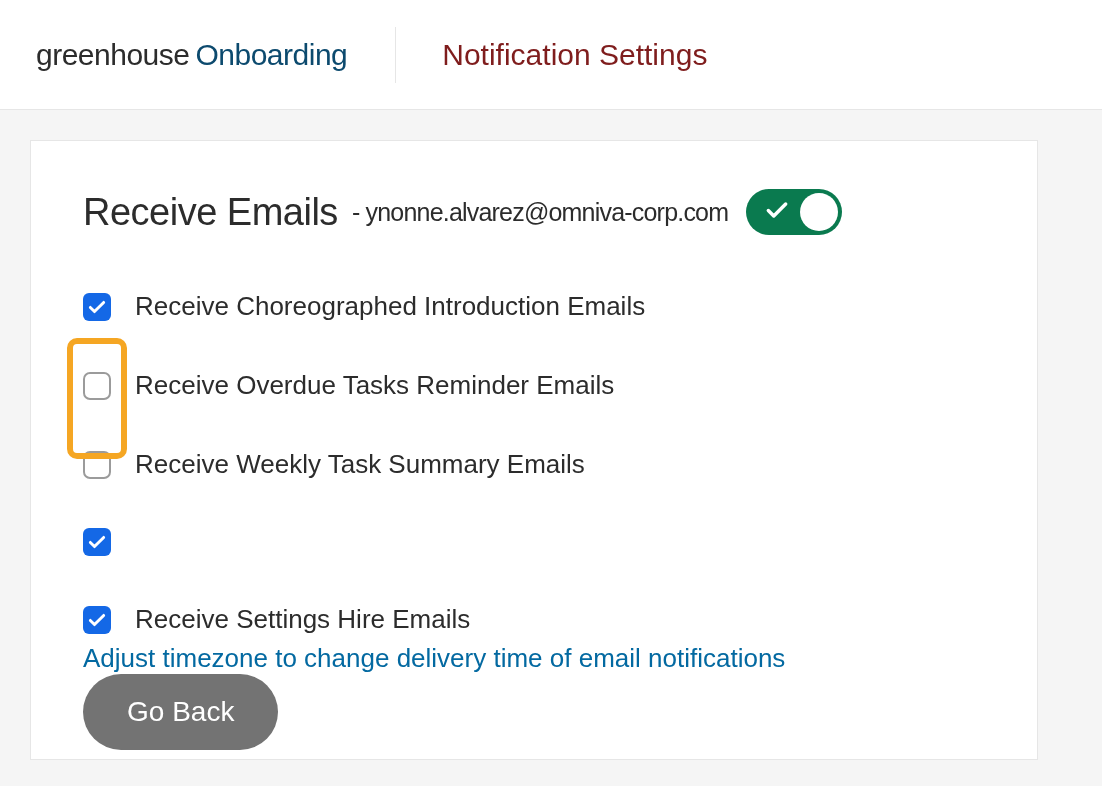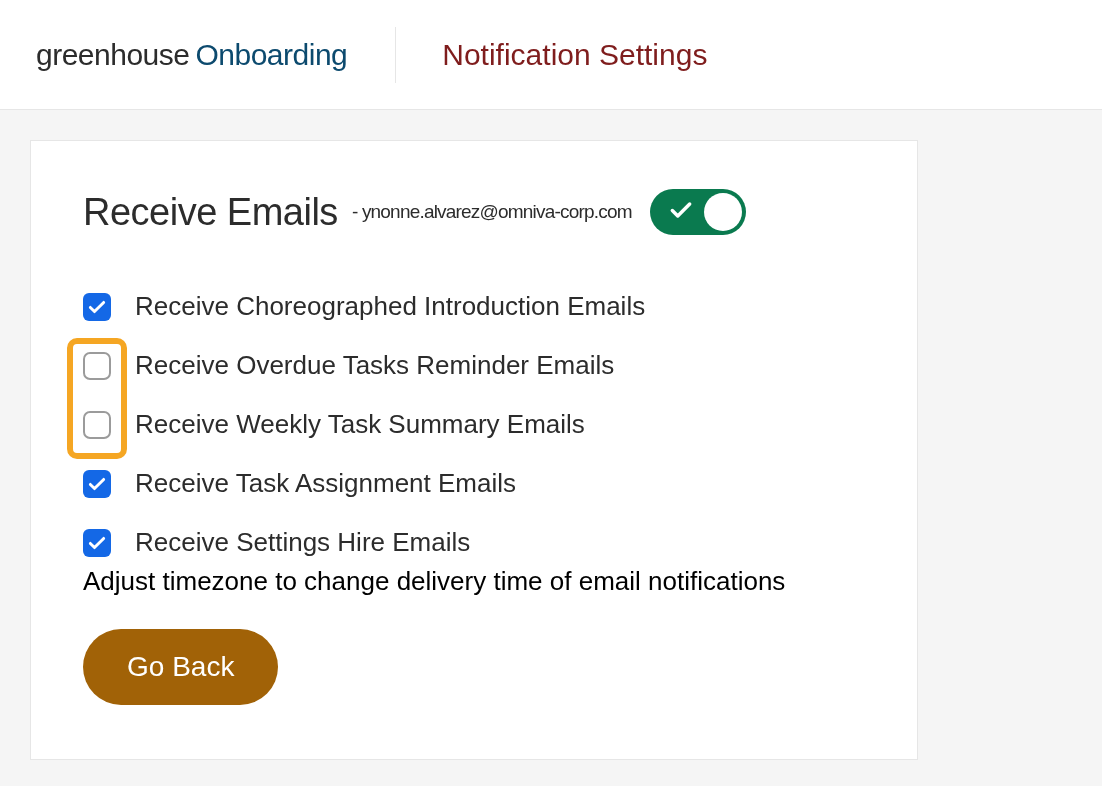--- a/index.html
+++ b/index.html
@@ -7,51 +7,51 @@
   .topbar {
     display:flex; align-items:center; height:110px; padding-left:36px; border-bottom:1px solid #e6e6e6;
   }
   .brand { display:flex; align-items:baseline; font-weight:400; font-size:30px; letter-spacing:-0.5px; }
   .brand-a { color:#2c2c2c; }
   .brand-b { color:#0c4a6e; margin-left:6px; }
   .vdiv { width:1px; height:56px; background:#e6e6e6; margin:0 46px 0 48px; }
   .page-title { font-size:30px; color:#7f1d1d; font-weight:400; }
   .pagebg { background:#f5f5f5; padding:30px 0 0 30px; height:676px; }
   .card {
-    width:888px; height:620px; background:#fff; border:1px solid #e6e6e6;
+    width:1008px; height:620px; background:#fff; border:1px solid #e6e6e6;
     padding:48px 52px 40px 52px;
   }
   .heading-row { display:flex; align-items:center; gap:14px; margin-bottom:56px; }
   .heading { font-size:38px; color:#2c2c2c; font-weight:400; letter-spacing:-0.5px; }
-  .heading-email { font-size:19px; color:#2c2c2c; letter-spacing:-0.8px; }
+  .heading-email { font-size:25px; color:#2c2c2c; letter-spacing:-0.8px; }
   .toggle {
     position:relative; width:96px; height:46px; border-radius:46px; background:#0a7a4f;
     display:flex; align-items:center; cursor:pointer; margin-left:4px;
   }
   .toggle .check {
     position:absolute; left:18px; top:50%; transform:translateY(-50%);
   }
   .toggle .knob {
     position:absolute; right:4px; top:4px; width:38px; height:38px; border-radius:50%; background:#fff;
   }
-  .options { display:flex; flex-direction:column; gap:28px; position:relative; }
+  .options { display:flex; flex-direction:column; gap:48px; position:relative; }
   .opt { display:flex; align-items:center; gap:24px; font-size:26px; color:#2c2c2c; }
   .cb {
     width:28px; height:28px; border-radius:6px; display:flex; align-items:center; justify-content:center;
     cursor:pointer; flex-shrink:0;
   }
   .cb.checked { background:#1468e6; }
   .cb.unchecked { background:#fff; border:2px solid #9b9b9b; border-radius:7px; }
   .cb svg { display:block; }
   .highlight-box {
     position:absolute; border:6px solid #f5a623; border-radius:10px; pointer-events:none;
   }
-  .tz-link { font-size:26px; color:#000000; margin-top:8px; cursor:pointer; }
+  .tz-link { font-size:26px; color:#0369a1; margin-top:8px; cursor:pointer; }
   .btn {
-    margin-top:32px; background:#a16207; color:#fff; font-size:28px; font-weight:400;
+    background:#737373; color:#fff; font-size:28px; font-weight:400;
     border:none; border-radius:44px; padding:22px 44px; cursor:pointer;
   }
 </style>
 </head>
 <body>
 
 <div class="topbar">
   <div class="brand">
     <span class="brand-a">greenhouse</span>
     <span class="brand-b">Onboarding</span>
@@ -93,21 +93,20 @@
         <div class="opt">
           <div class="cb unchecked"></div>
           <span>Receive Weekly Task Summary Emails</span>
         </div>
         <div class="opt">
           <div class="cb checked">
             <svg width="20" height="20" viewBox="0 0 24 24" fill="none">
               <path d="M4 12.5l5 5L20 6.5" stroke="#ffffff" stroke-width="3.5" stroke-linecap="round" stroke-linejoin="round"></path>
             </svg>
           </div>
-          <span>Receive Task Assignment Emails</span>
         </div>
         <div class="opt">
           <div class="cb checked">
             <svg width="20" height="20" viewBox="0 0 24 24" fill="none">
               <path d="M4 12.5l5 5L20 6.5" stroke="#ffffff" stroke-width="3.5" stroke-linecap="round" stroke-linejoin="round"></path>
             </svg>
           </div>
           <span>Receive Settings Hire Emails</span>
         </div>
       </div>

